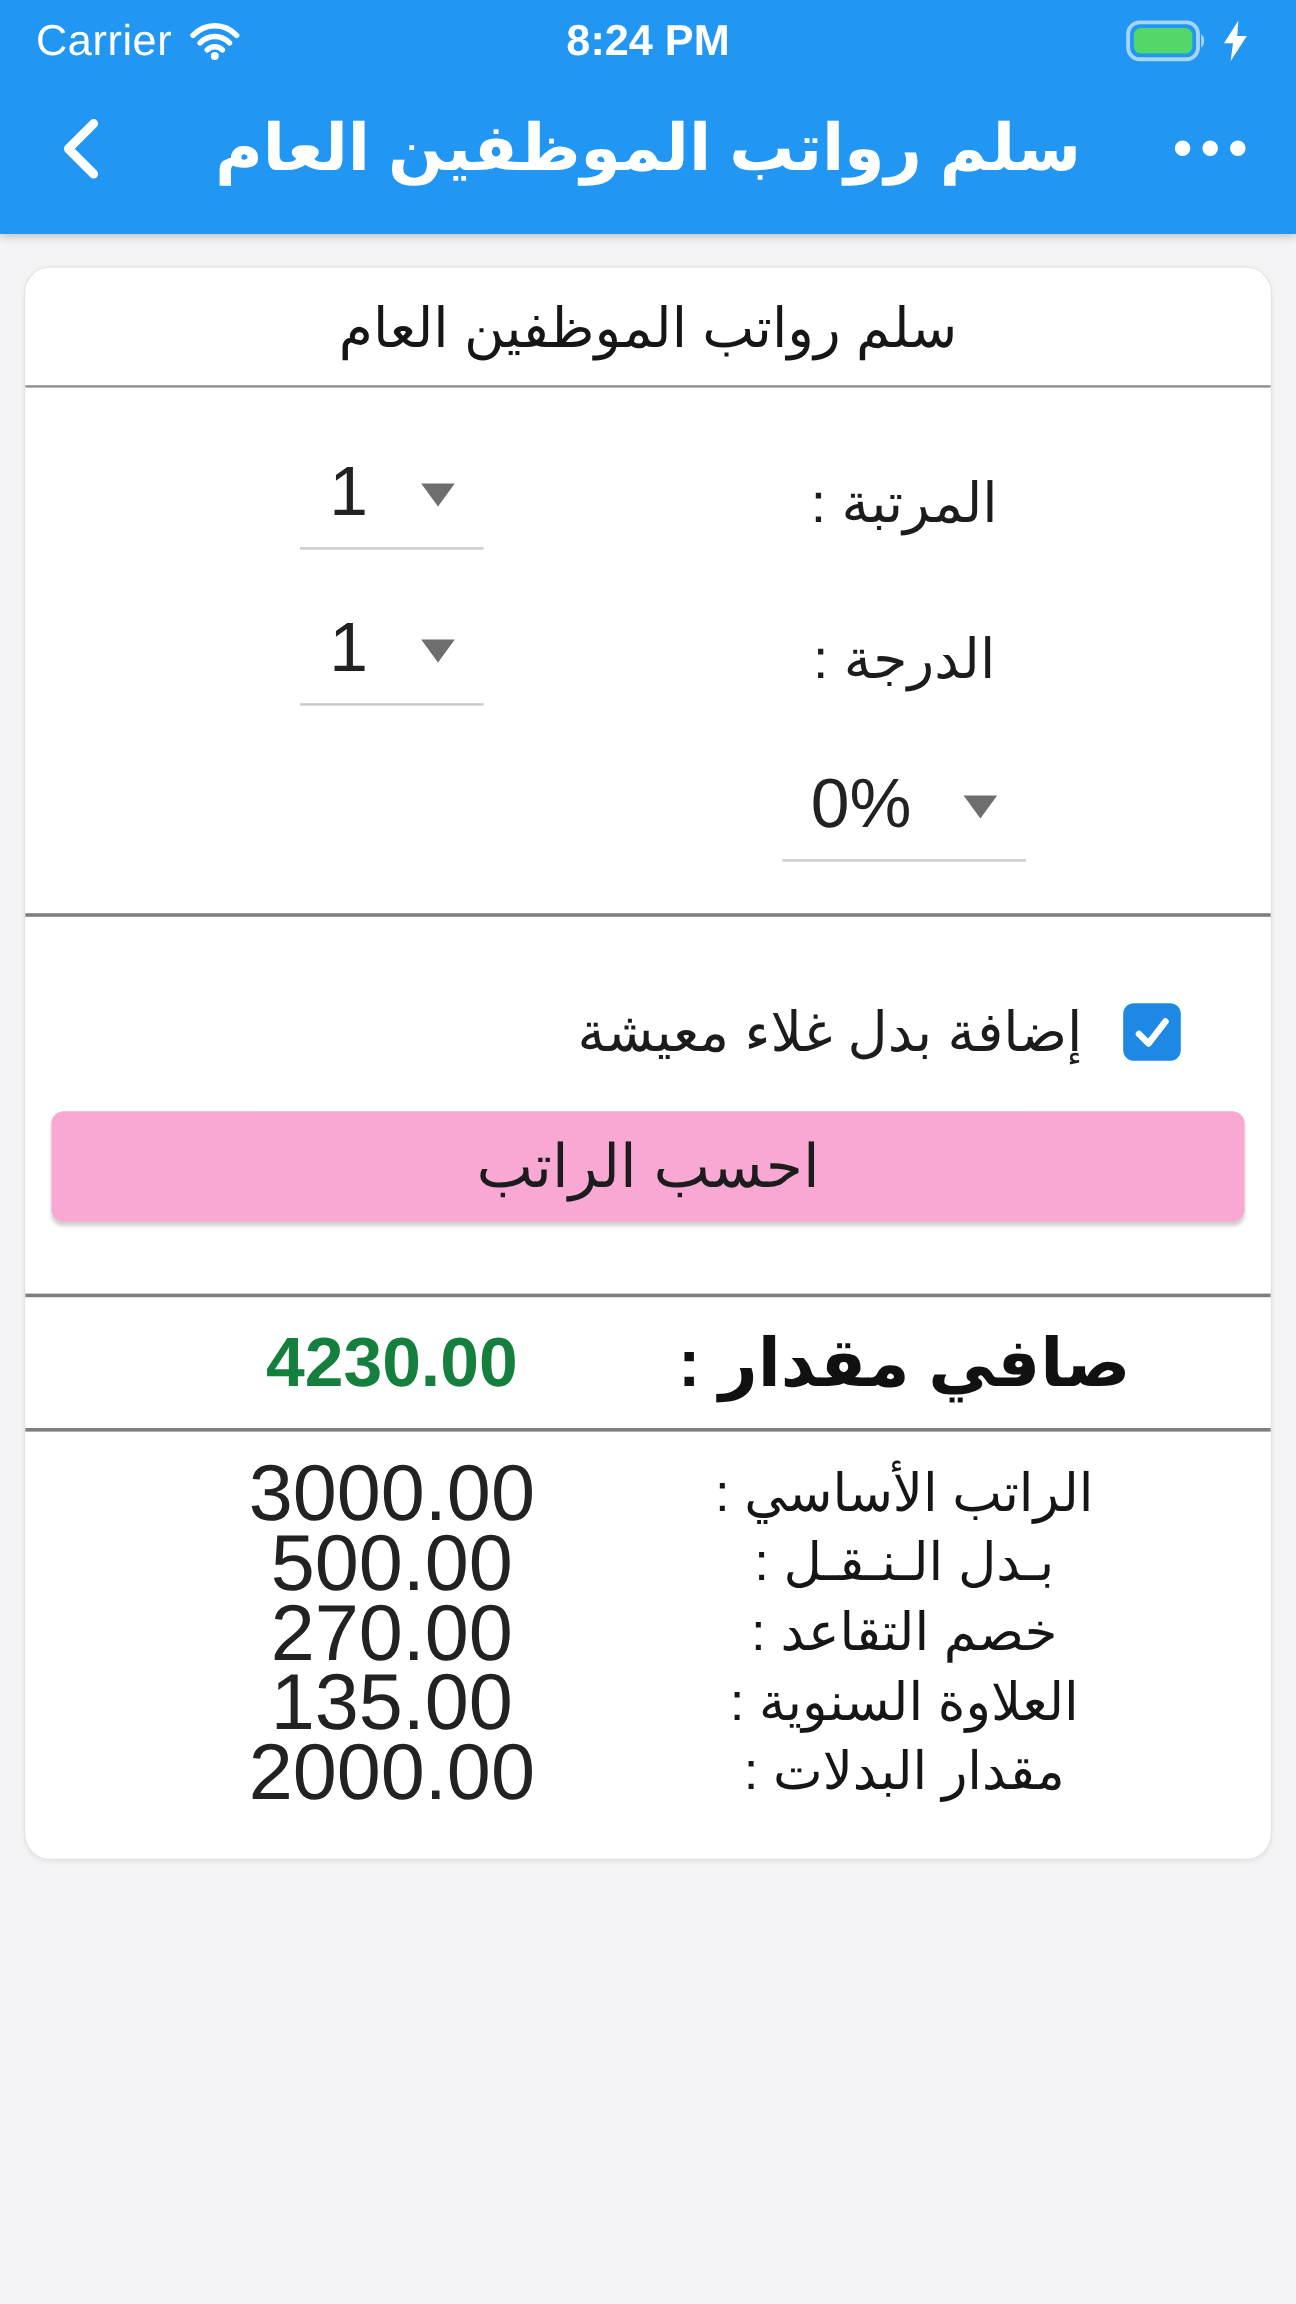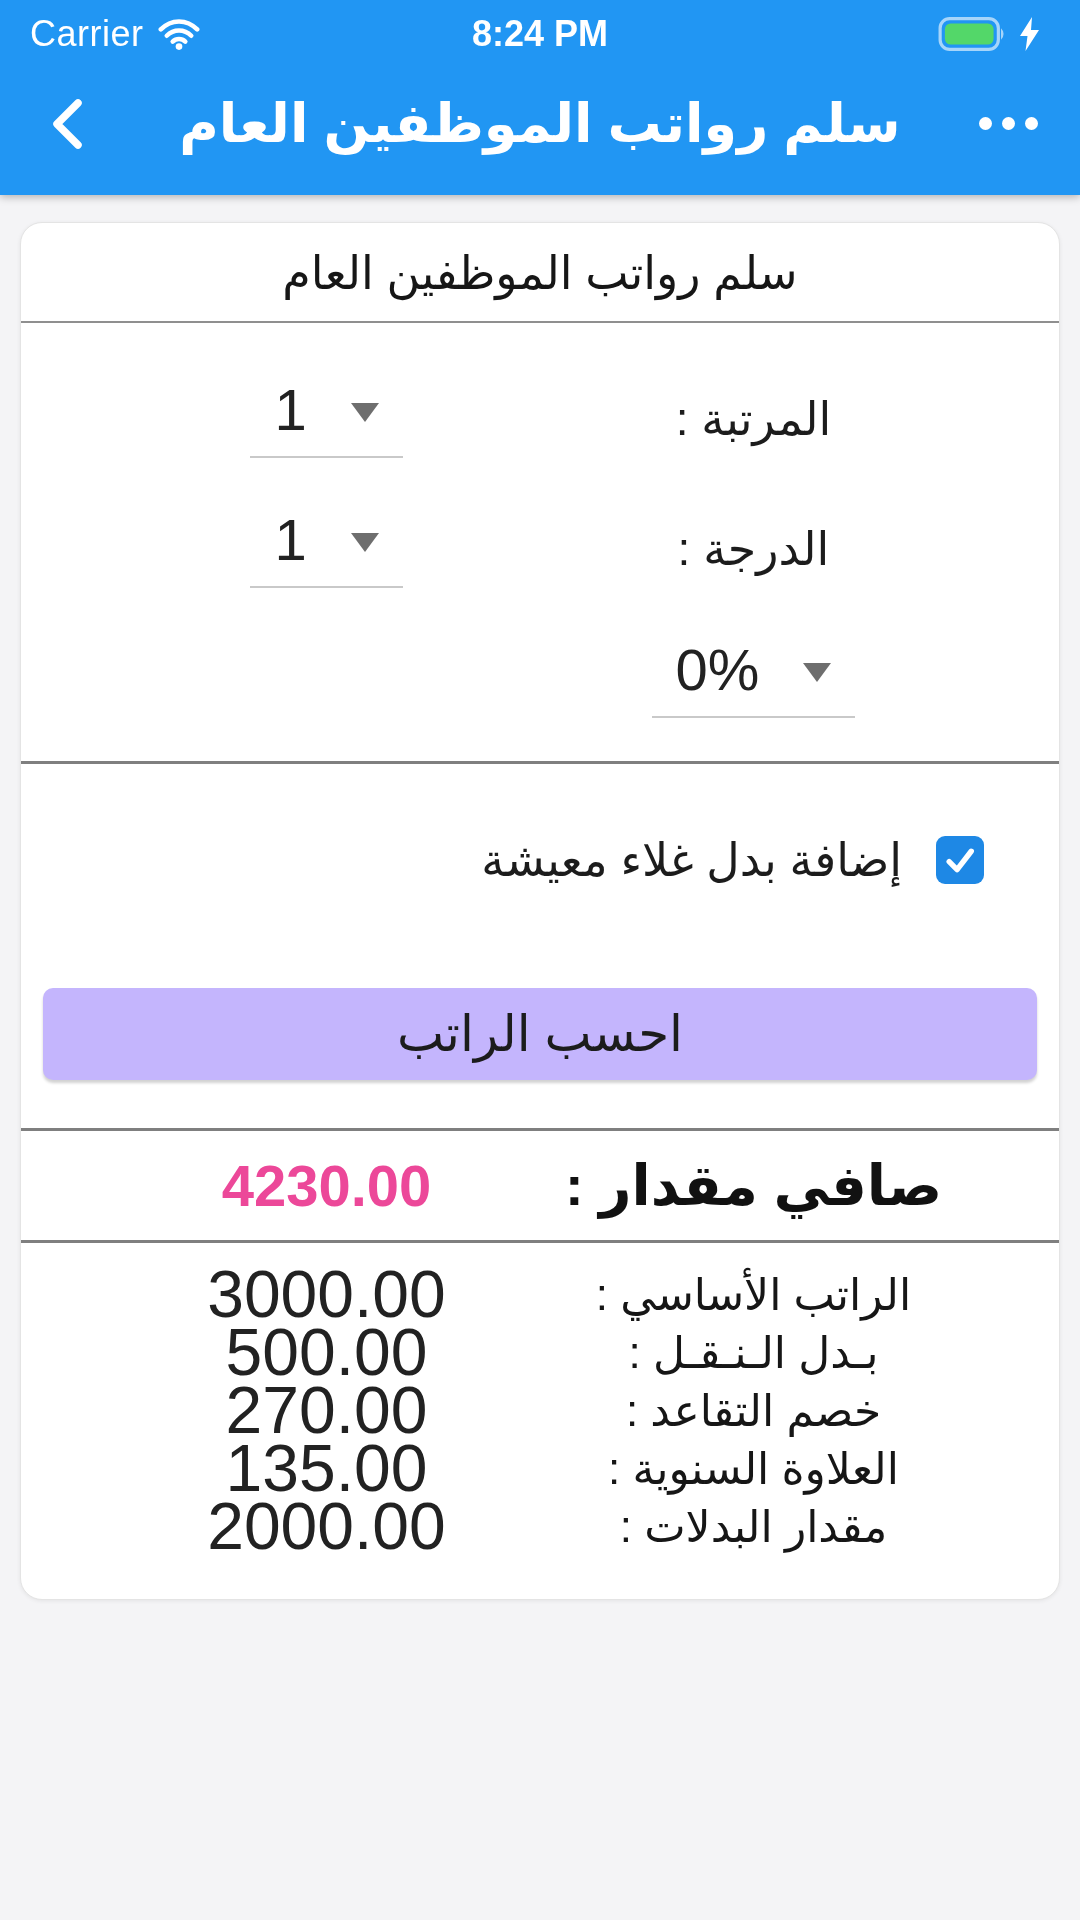--- a/index.html
+++ b/index.html
@@ -63,45 +63,45 @@
     gap:44px; padding:0 24px 16px;
     border-bottom:2px solid #c9c9c9; cursor:pointer; min-width:130px;
   }
   .picker-value { font-size:58px; line-height:1.05; color:#222; }
   .caret {
     width:0; height:0;
     border-left:14px solid transparent; border-right:14px solid transparent;
     border-top:19px solid #6e6e6e; margin-top:6px;
   }
   
-  .section-calc { padding:70px 0 48px; border-bottom:3px solid #7f7f7f; }
+  .section-calc { padding:70px 0 60px; border-bottom:3px solid #7f7f7f; }
   .check-row {
     direction:rtl; display:flex; align-items:center;
     padding:0 75px; gap:34px; height:52px;
   }
   .checkbox {
     width:48px; height:48px; border-radius:9px; background:#1E88E5;
     display:flex; align-items:center; justify-content:center;
     flex:none; cursor:pointer;
   }
   .check-label { font-size:46px; direction:rtl; }
   .calc-btn {
-    margin:102px 22px 0; height:92px; width:calc(100% - 44px);
-    background:#c4b5fd; border:none; border-radius:10px;
+    margin:40px 22px 0; height:92px; width:calc(100% - 44px);
+    background:#f9a8d4; border:none; border-radius:10px;
     font-family:inherit; font-size:50px; color:#1c1c1c; direction:rtl;
     box-shadow:0 3px 3px rgba(0,0,0,0.18); cursor:pointer;
   }
   
   .net-row {
     height:112px; display:flex; align-items:center;
     direction:rtl; padding:0 92px;
     border-bottom:3px solid #7f7f7f;
   }
   .net-label { width:50%; text-align:center; font-size:56px; font-weight:700; direction:rtl; color:#111; }
-  .net-value { width:50%; text-align:center; font-size:58px; font-weight:700; direction:ltr; color:#ec4899; }
+  .net-value { width:50%; text-align:center; font-size:58px; font-weight:700; direction:ltr; color:#15803d; }
   
   .details { padding:22px 92px 44px; direction:rtl; }
   .detail-row { display:flex; align-items:center; height:58px; }
   .detail-label { width:50%; text-align:center; font-size:44px; direction:rtl; color:#161616; }
   .detail-value { width:50%; text-align:center; font-size:66px; direction:ltr; color:#222; }
 </style>
 </head>
 <body>
 
 <div class="appbar">

